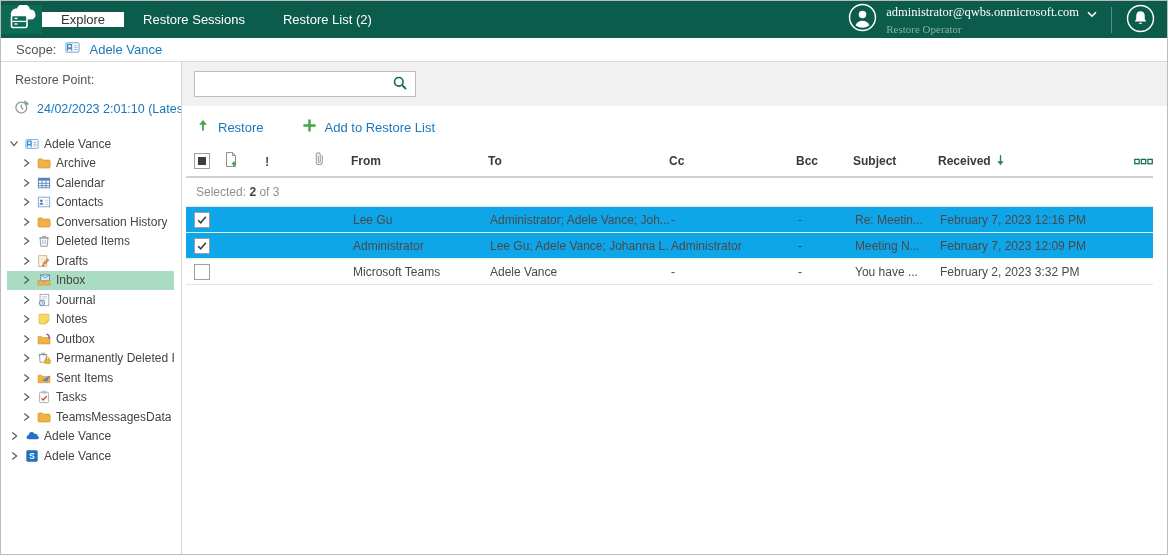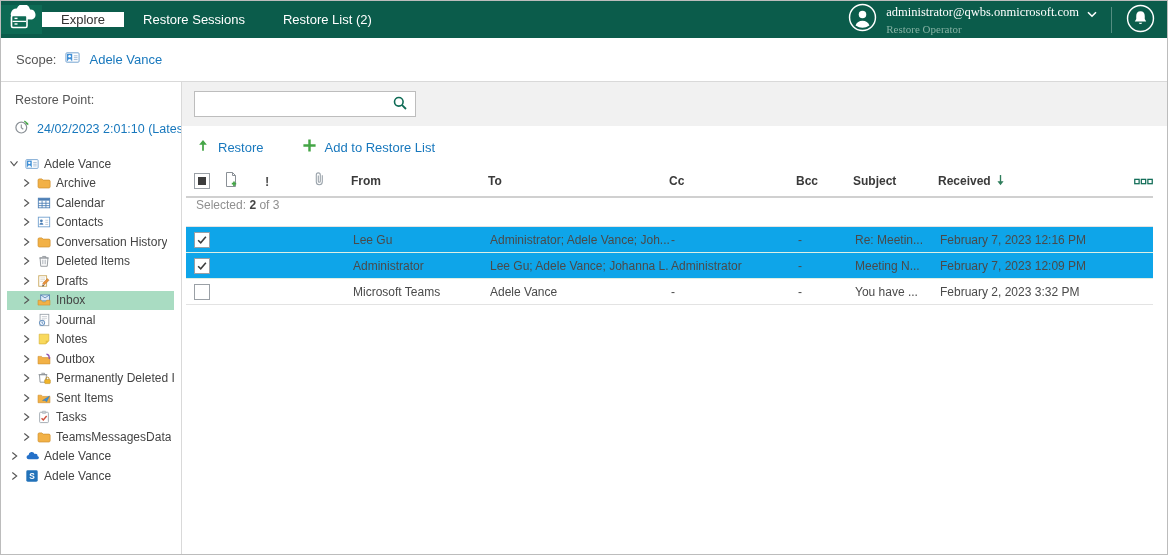--- a/index.html
+++ b/index.html
@@ -16,21 +16,21 @@
   .topbar-right { margin-left:auto; display:flex; align-items:center; padding-right:12px;font-family:Liberation Serif, serif; }
   .user-menu { display:flex; align-items:center; gap:9px; cursor:pointer; }
   .user-texts { display:flex; flex-direction:column; line-height:1.25; }
   .user-email-row { display:flex; align-items:center; gap:8px; }
   .user-email { color:#fff; font-size:12.5px; }
   .user-role { color:#85b1a3; font-size:11px; }
   .tb-divider { width:1px; height:26px; background:rgba(255,255,255,.3); margin:0 14px; }
   .bell-btn { background:none; border:none; cursor:pointer; display:flex; align-items:center; }
 
   
-  .scope-bar { height:44px; border-bottom:1px solid #d9d9d9; display:flex; align-items:center; padding-left:15px; gap:8px; flex-shrink:0; }
+  .scope-bar { height:24px; border-bottom:1px solid #d9d9d9; display:flex; align-items:center; padding-left:15px; gap:8px; flex-shrink:0; }
   .scope-label { font-size:13px; color:#555; }
   .scope-link { font-size:13px; color:#1878bd; text-decoration:none; cursor:pointer; }
 
   
   .content { flex:1; display:flex; overflow:hidden; }
   .sidebar { width:181px; border-right:1px solid #d9d9d9; flex-shrink:0; overflow:hidden; padding-top:11px; }
   .rp-label { font-size:12.5px; color:#555; margin:0 0 12px 14px; }
   .rp-link-row { display:flex; align-items:center; gap:7px; margin:0 0 13px 13px; }
   .rp-link { font-size:12.5px; color:#1878bd; text-decoration:none; cursor:pointer; white-space:nowrap; }
   .tree { padding:2px 7px 0 6px; }
@@ -54,21 +54,21 @@
 
   .table-area { margin:0 14px 0 4px; flex:1; display:flex; flex-direction:column; overflow:hidden; }
   .grid { display:grid; grid-template-columns:30px 40px 48px 47px 137px 181px 127px 57px 85px 1fr 30px; align-items:center; }
   .grid-header { height:32px; border-bottom:2px solid #d0d0d0; flex-shrink:0; }
   .grid-header .hlabel { font-size:12px; font-weight:bold; color:#3a3a3a; }
   .hicon { display:flex; align-items:center; }
   .imp-mark { font-size:13px; font-weight:bold; color:#555; }
   .received-h { display:flex; align-items:center; gap:5px; }
   .col-more { display:flex; justify-content:flex-end; }
 
-  .selected-line { height:29px; display:flex; padding-left:10px; font-size:12px; color:#8f8f8f; border-bottom:1px solid #e3e3e3; flex-shrink:0; white-space:pre; }
+  .selected-line { height:29px; display:flex; align-items:center; padding-left:10px; font-size:12px; color:#8f8f8f; border-bottom:1px solid #e3e3e3; flex-shrink:0; white-space:pre; }
   .selected-line b { color:#444; }
 
   .row { height:26px; cursor:pointer; }
   .row.sel { background:#0ea5e9; border-bottom:1px solid #ddefe4; }
   .row.plain { background:#fff; border-bottom:1px solid #e3e3e3; }
   .cell { font-size:12px; color:#4a4a4a; white-space:nowrap; overflow:hidden; padding-left:2px; }
   .checkbox { width:16px; height:16px; background:#fff; border:1px solid #9aa0a6; margin-left:8px; display:flex; align-items:center; justify-content:center; cursor:pointer; }
   .cb-head { position:relative; }
   .cb-inner { width:8px; height:8px; background:#3d3d3d; }
 </style>

